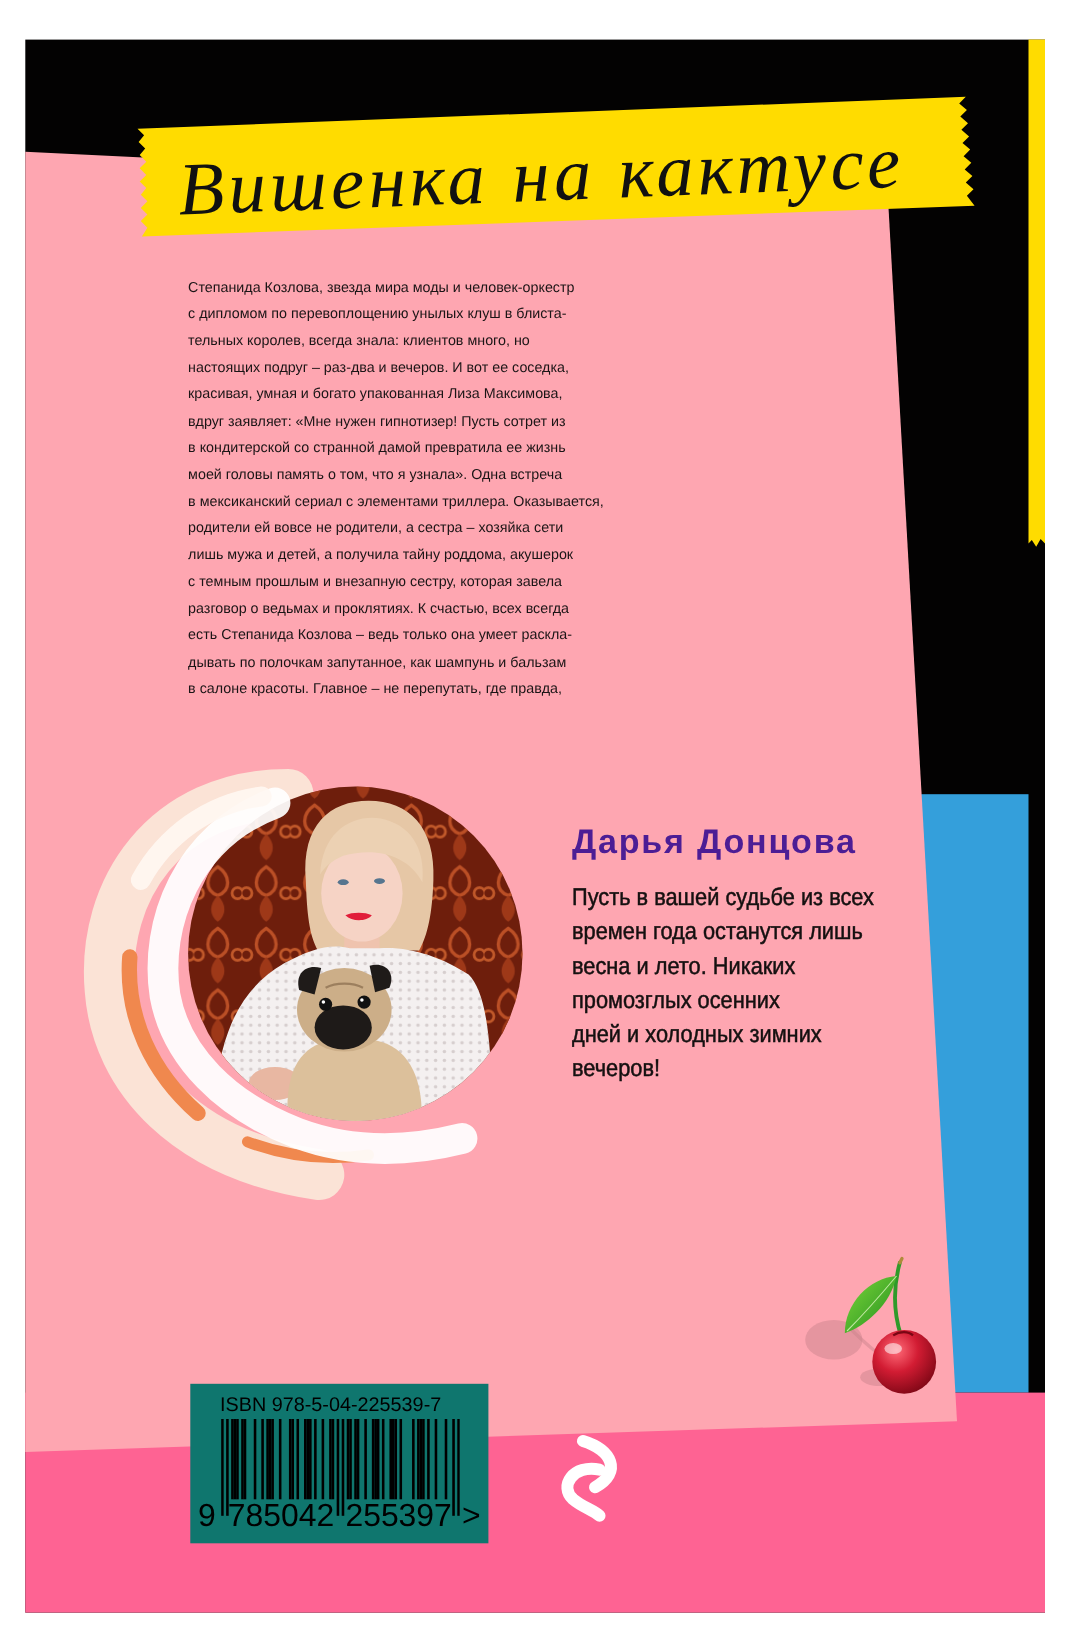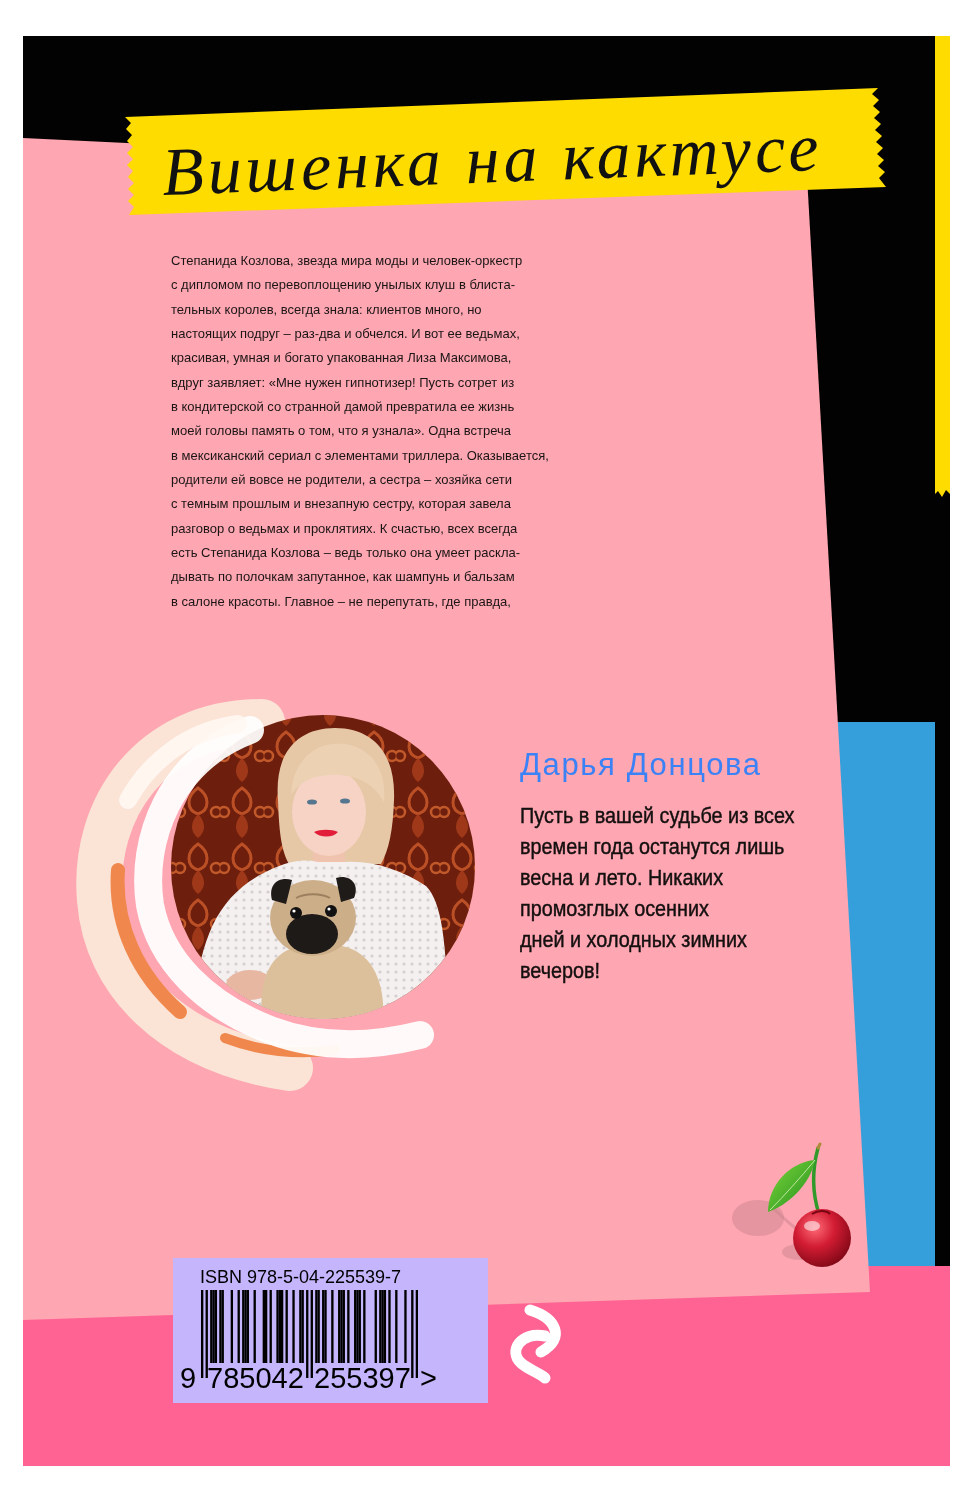--- a/index.html
+++ b/index.html
@@ -14,34 +14,34 @@
     transform:rotate(-2.2deg); transform-origin:0 50%;
   }
   .annotation {
     left:171px; top:249px;
     font-family:"Liberation Sans", sans-serif;
     font-size:13px; line-height:24.35px; color:#1b1516;
   }
   .annotation .line { white-space:nowrap; height:24.35px; }
   .author-name {
     left:520px; top:749px;
-    font-family:"Liberation Sans", sans-serif; font-weight:normal;
-    font-size:31px; line-height:31px; letter-spacing:1.6px; color:#3b82f6;
+    font-family:"Liberation Sans", sans-serif; font-weight:bold;
+    font-size:31px; line-height:31px; letter-spacing:1.6px; color:#4c1d95;
     white-space:nowrap;
   }
   .quote {
     left:520px; top:800px;
     font-family:"Liberation Sans", sans-serif;
     font-size:22px; line-height:31px; color:#141010;
     -webkit-text-stroke:0.45px #141010;
     transform:scaleX(0.9); transform-origin:0 0;
   }
   .quote .line { white-space:nowrap; height:31px; }
   .barcode-box {
-    left:173px; top:1258px; width:271px; height:145px; background:#c4b5fd;padding-left:44px;
+    left:173px; top:1258px; width:271px; height:145px; background:#0f766e;
   }
   .isbn-label {
     position:absolute; left:27px; top:10px;
     font-family:"Liberation Sans", sans-serif; font-size:18px; line-height:18px;
     color:#000; white-space:nowrap;
   }
   .bars { position:absolute; left:27.7px; top:32px; }
   .digits {
     position:absolute; top:106px;
     font-family:"Liberation Sans", sans-serif; font-size:29px; line-height:29px; color:#000;
@@ -154,27 +154,28 @@
     <path d="M545 1336 C 521 1331, 508 1351, 521 1363 C 529 1370, 540 1373, 545 1378"></path>
   </g>
 </svg>
 
 <div class="layer title">Вишенка на кактусе</div>
 
 <div class="layer annotation">
   <div class="line">Степанида Козлова, звезда мира моды и человек-оркестр</div>
   <div class="line">с дипломом по перевоплощению унылых клуш в блиста-</div>
   <div class="line">тельных королев, всегда знала: клиентов много, но</div>
-  <div class="line">настоящих подруг – раз-два и обчелся. И вот ее ведьмах,</div>
+  <div class="line">настоящих подруг – раз-два и вечеров. И вот ее соседка,</div>
   <div class="line">красивая, умная и богато упакованная Лиза Максимова,</div>
   <div class="line">вдруг заявляет: «Мне нужен гипнотизер! Пусть сотрет из</div>
   <div class="line">в кондитерской со странной дамой превратила ее жизнь</div>
   <div class="line">моей головы память о том, что я узнала». Одна встреча</div>
   <div class="line">в мексиканский сериал с элементами триллера. Оказывается,</div>
   <div class="line">родители ей вовсе не родители, а сестра – хозяйка сети</div>
+  <div class="line">лишь мужа и детей, а получила тайну роддома, акушерок</div>
   <div class="line">с темным прошлым и внезапную сестру, которая завела</div>
   <div class="line">разговор о ведьмах и проклятиях. К счастью, всех всегда</div>
   <div class="line">есть Степанида Козлова – ведь только она умеет раскла-</div>
   <div class="line">дывать по полочкам запутанное, как шампунь и бальзам</div>
   <div class="line">в салоне красоты. Главное – не перепутать, где правда,</div>
 </div>
 
 <div class="layer author-name">Дарья Донцова</div>
 <div class="layer quote">
   <div class="line">Пусть в вашей судьбе из всех</div>

